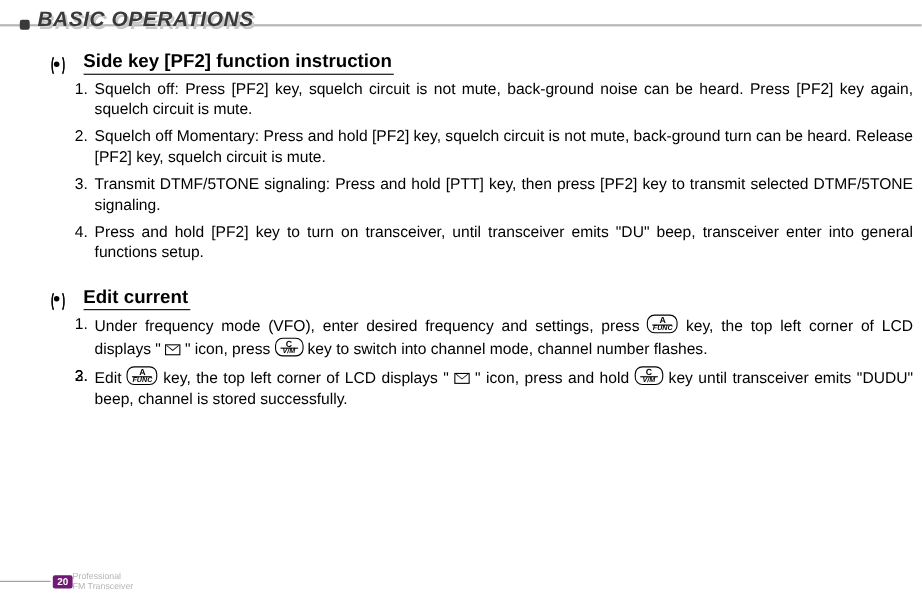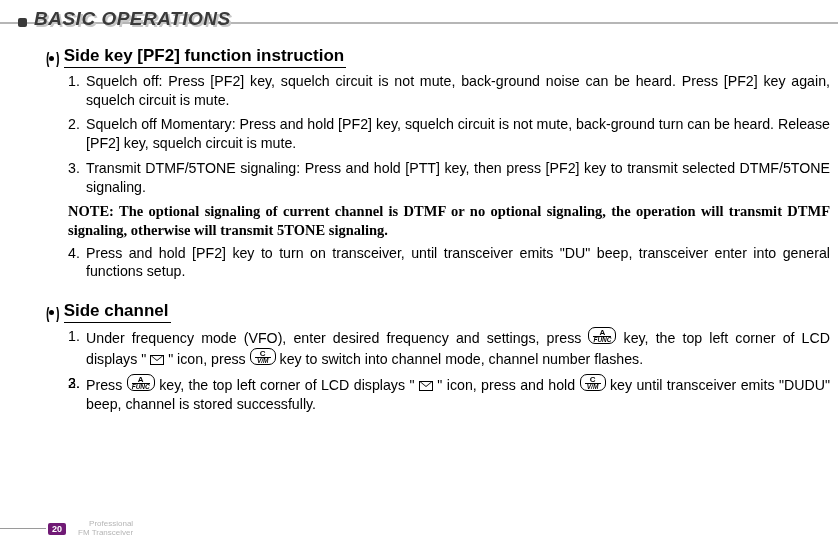--- a/index.html
+++ b/index.html
@@ -82,20 +82,21 @@
   .radio-icon .dot {
     width: 5px; height: 5px; background:#000; border-radius:50%;
     margin: 0 2px;
   }
   .section-title {
     font-size: 17px;
     font-weight: bold;
     border-bottom: 1.5px solid #000;
     padding-bottom: 1px;
     padding-right: 2px;
+    margin-left: 12px;
   }
   ol.items {
     list-style: none;
     padding-left: 22px;
     margin-top: 4px;
   }
   ol.items > li {
     font-size: 14.2px;
     line-height: 1.32;
     margin-bottom: 6px;
@@ -174,22 +175,21 @@
     font-size: 9px;
     font-weight: bold;
     padding: 1px 4px;
     border-radius: 2px;
     margin-left: 2px;
   }
   .footer-text {
     font-size: 8px;
     color: #b5b5b5;
     line-height: 1.05;
-    margin-left: 12px;
-    text-align: right;
+    margin-left: 0;
   }
 </style>
 </head>
 <body>
 
 <div class="header-bar">
   <div class="header-line"></div>
   <div class="header-bullet"></div>
   <div class="header-title-bg">BASIC OPERATIONS</div>
   <div class="header-title">BASIC OPERATIONS</div>
@@ -205,44 +205,43 @@
     </span>
     <span class="section-title">Side key [PF2] function instruction</span>
   </div>
 
   <ol class="items">
     <li><span class="num">1.</span><span>Squelch off: Press [PF2] key, squelch circuit is not mute, back-ground noise can be heard. Press [PF2] key again, squelch circuit is mute.</span></li>
     <li><span class="num">2.</span><span>Squelch off Momentary: Press and hold [PF2] key, squelch circuit is not mute, back-ground turn can be heard. Release [PF2] key, squelch circuit is mute.</span></li>
     <li><span class="num">3.</span><span>Transmit DTMF/5TONE signaling: Press and hold [PTT] key, then press [PF2] key to transmit selected DTMF/5TONE signaling.</span></li>
   </ol>
 
-  <div class="note">NOTE: The optional signaling of current channel is DTMF or no optional signaling, the operation will transmit DTMF signaling, otherwise will transmit 5TONE signaling.</div>
 
   <ol class="items">
     <li><span class="num">4.</span><span>Press and hold [PF2] key to turn on transceiver, until transceiver emits "DU" beep, transceiver enter into general functions setup.</span></li>
   </ol>
 
   <div class="section-gap"></div>
 
   <div class="section-head">
     <span class="radio-icon">
       <span class="arc">((</span>
         <span class="dot"></span>
         <span class="arc">))</span>
     </span>
-    <span class="section-title">Side channel</span>
+    <span class="section-title">Edit current</span>
   </div>
 
   <ol class="items">
     <li><span class="num">1.</span>
       <span>Under frequency mode (VFO), enter desired frequency and settings, press </span><span class="keycap"><span class="sup">A</span><span class="sub">FUNC</span></span><span> key, the top left corner of LCD displays " </span><span class="env-icon"></span><span> " icon, press </span><span class="keycap"><span class="sup">C</span><span class="sub">V/M</span></span><span> key to switch into channel mode, channel number flashes.</span>
     </li>
     <li><span class="num">2.</span></li>
     <li><span class="num">3.</span>
-      <span>Press </span><span class="keycap"><span class="sup">A</span><span class="sub">FUNC</span></span><span> key, the top left corner of LCD displays " </span><span class="env-icon"></span><span> " icon, press and hold </span><span class="keycap"><span class="sup">C</span><span class="sub">V/M</span></span><span> key until transceiver emits "DUDU" beep, channel is stored successfully.</span>
+      <span>Edit </span><span class="keycap"><span class="sup">A</span><span class="sub">FUNC</span></span><span> key, the top left corner of LCD displays " </span><span class="env-icon"></span><span> " icon, press and hold </span><span class="keycap"><span class="sup">C</span><span class="sub">V/M</span></span><span> key until transceiver emits "DUDU" beep, channel is stored successfully.</span>
     </li>
   </ol>
 
 </div>
 
 <div class="footer">
   <div class="footer-line"></div>
   <div class="page-num">20</div>
   <div class="footer-text">
     <div>Professional</div>

